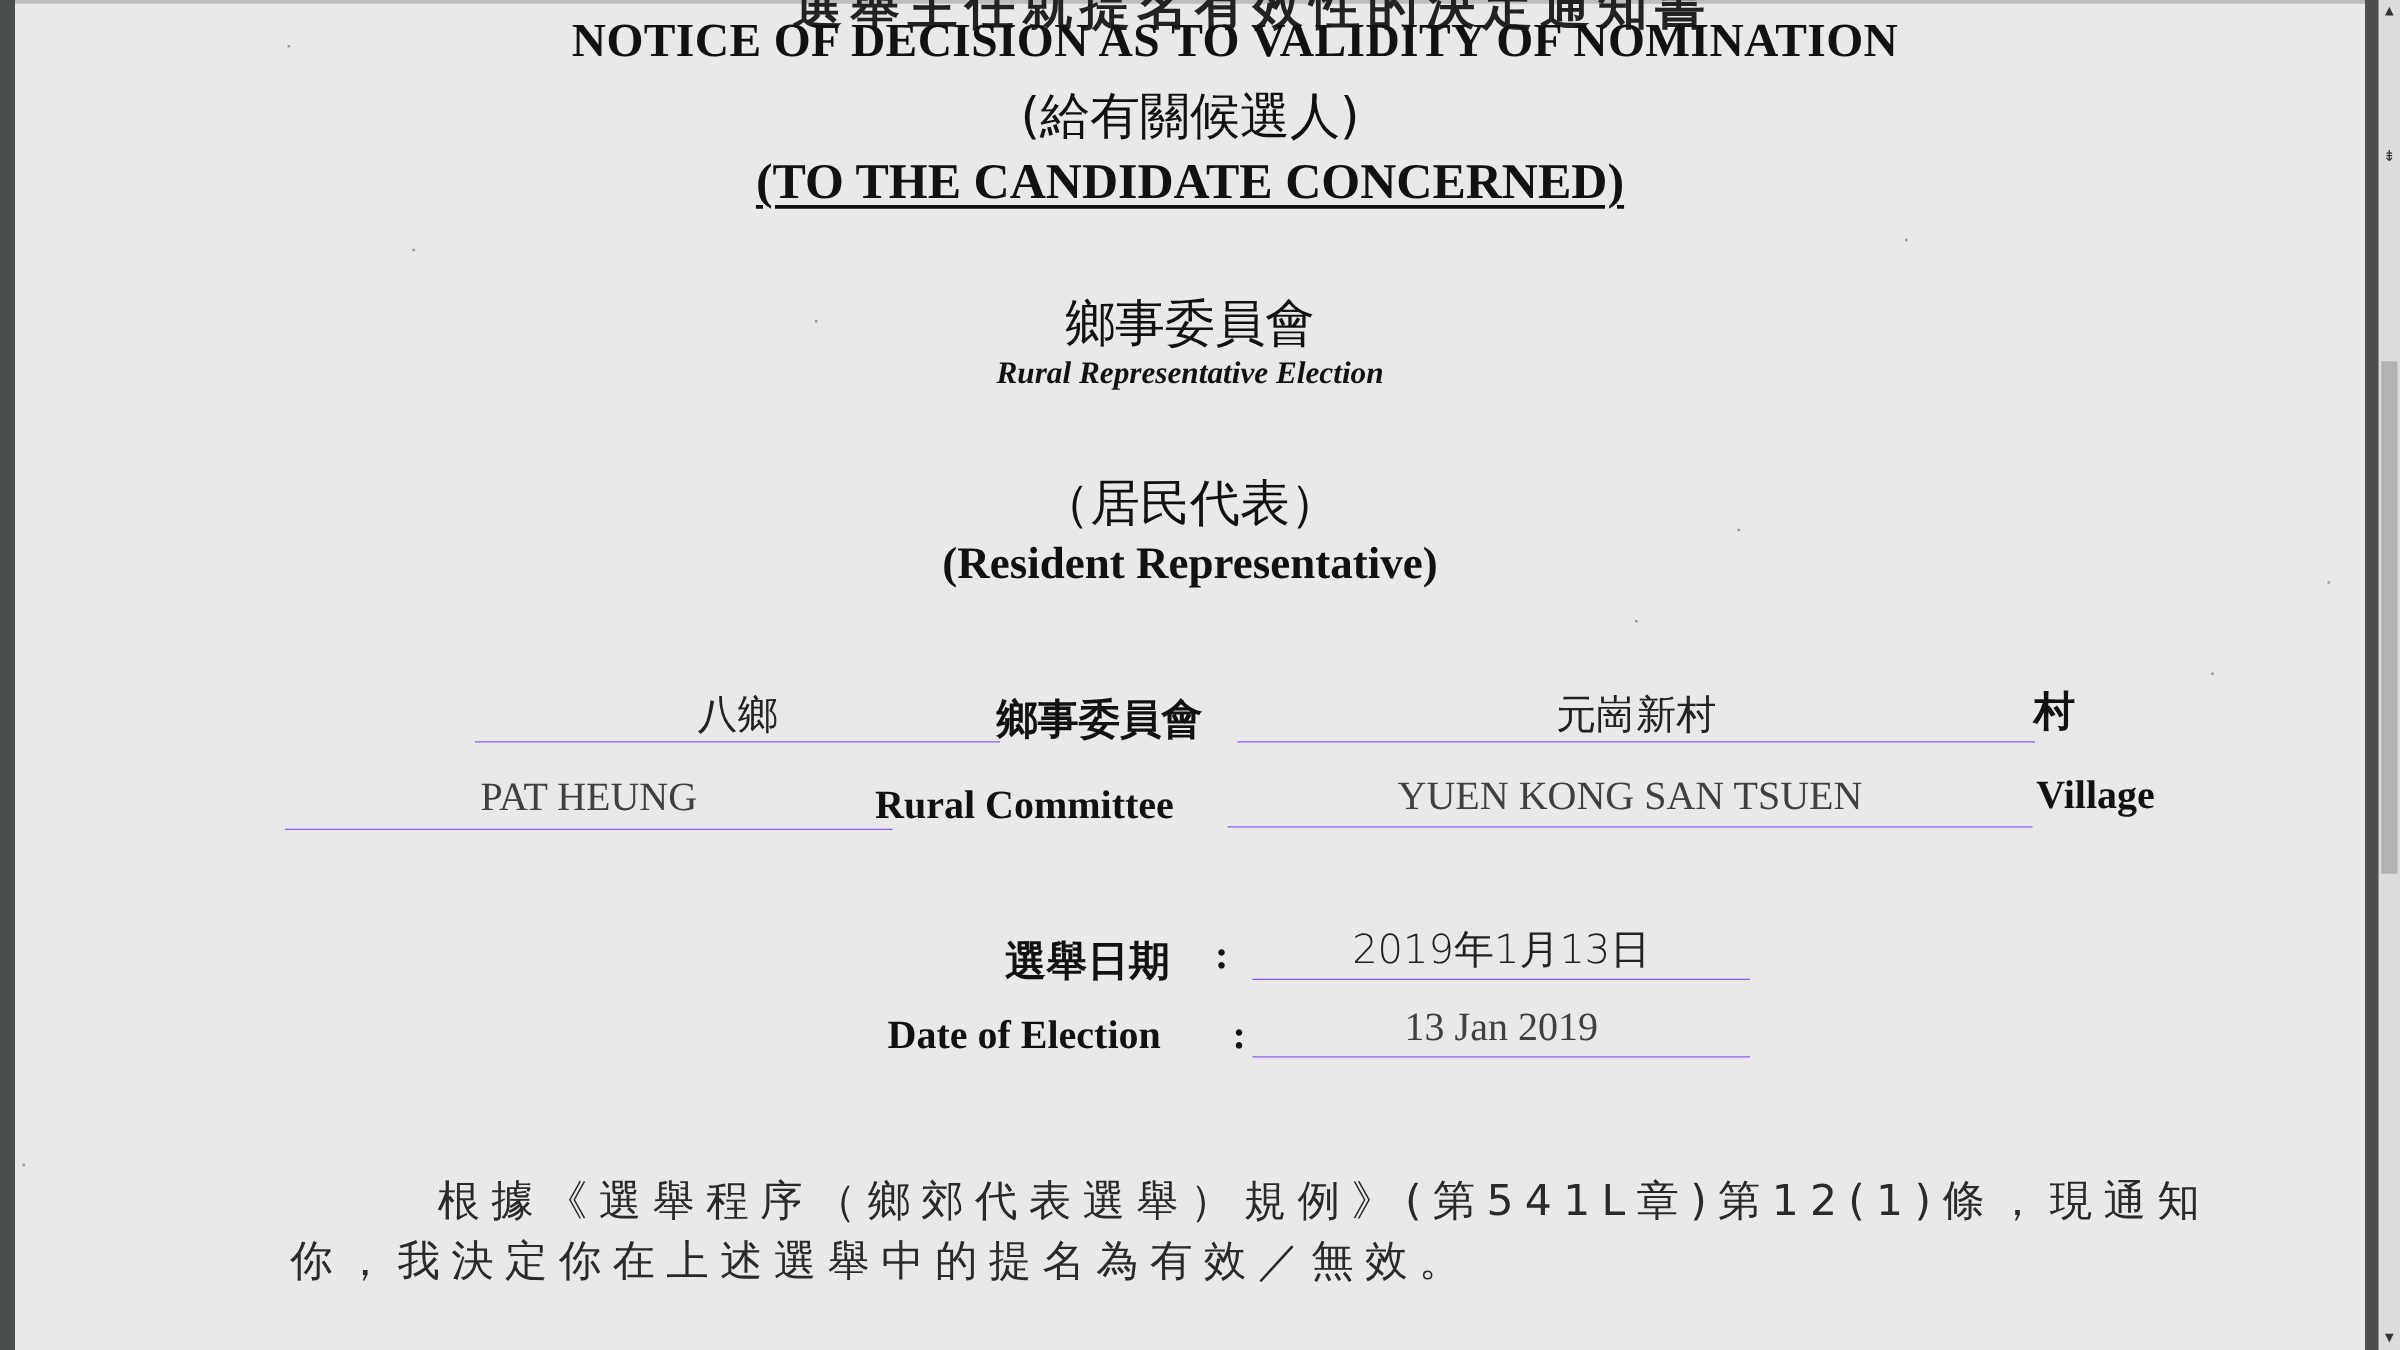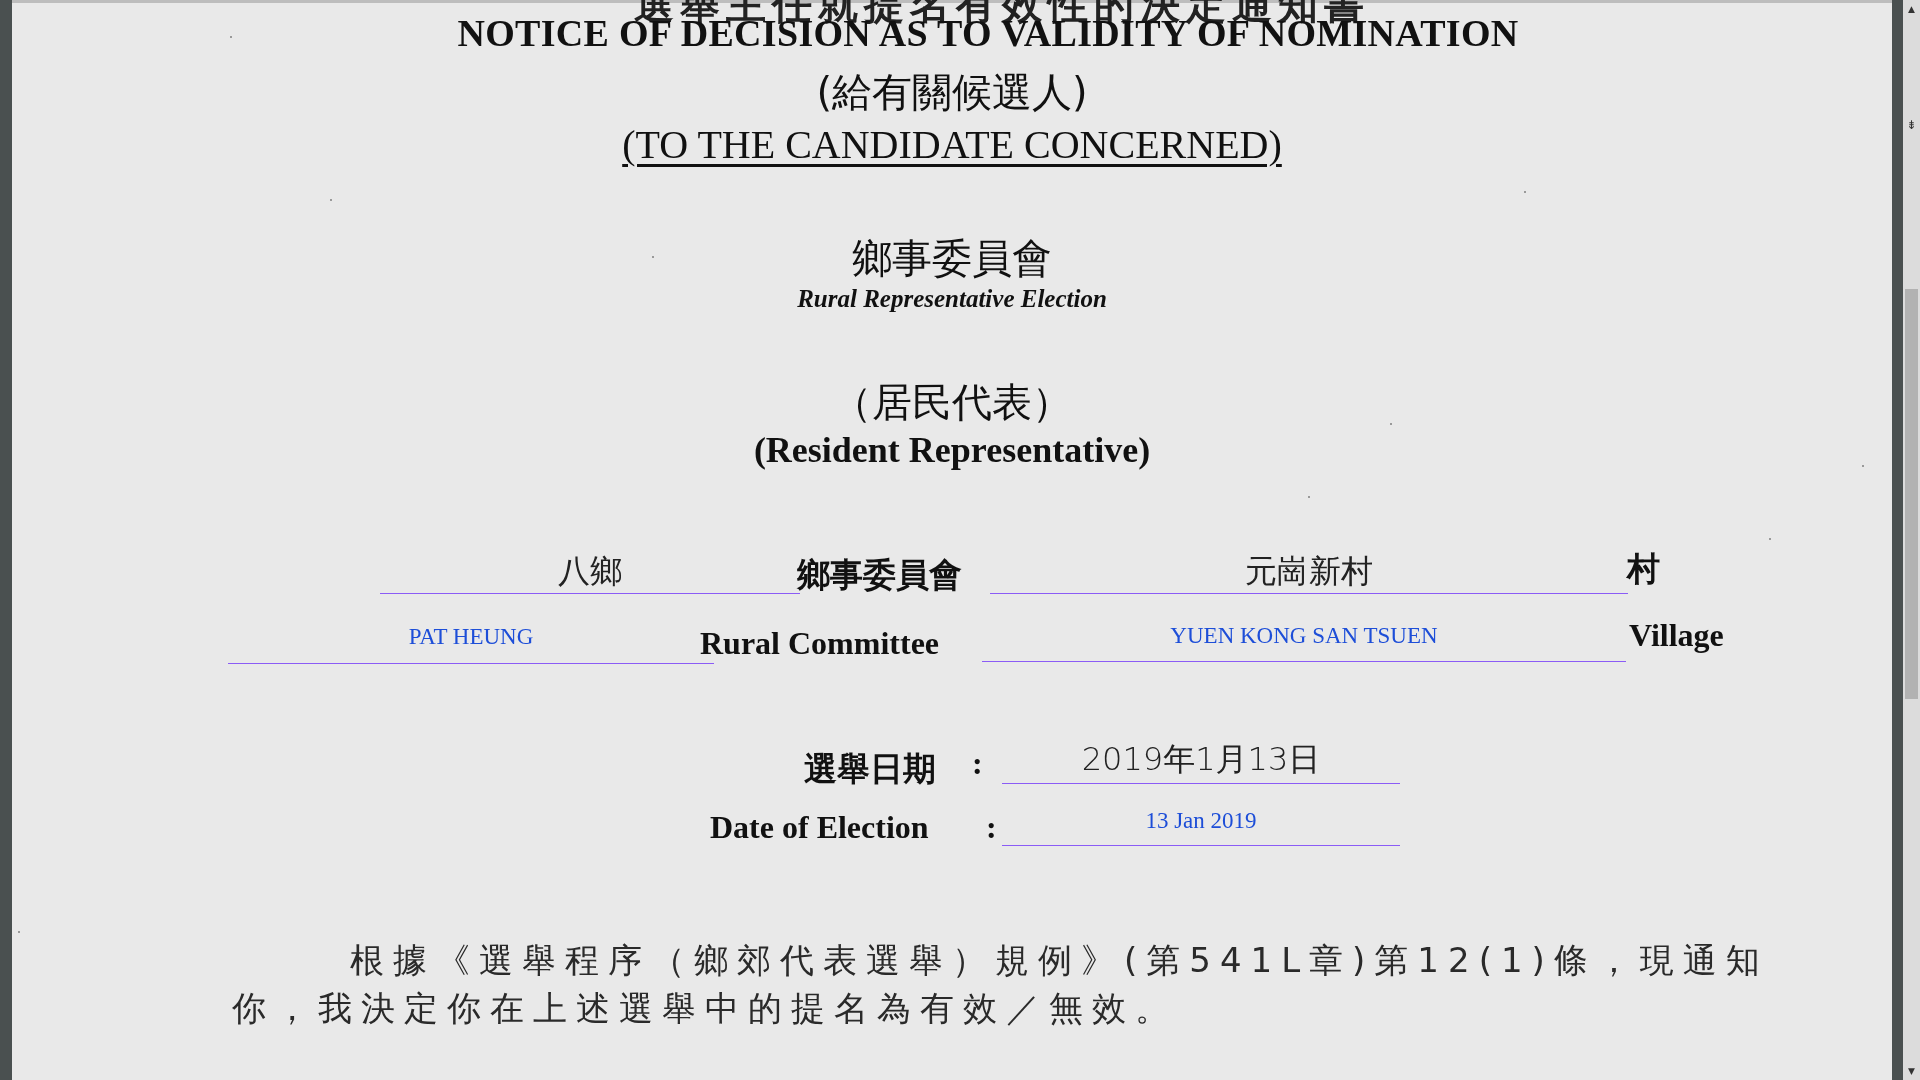--- a/index.html
+++ b/index.html
@@ -56,21 +56,21 @@
       white-space: nowrap;
     }
     .t-notice {
       top: 8px; font-size: 38px; font-weight: bold; letter-spacing: 0.3px; padding-left: 36px;
     }
     .t-candidate-zh {
       top: 62px; font-size: 40px;
       font-family: "DejaVu Sans", sans-serif;
     }
     .t-candidate-en {
-      top: 118px; font-size: 40px; font-weight: normal;
+      top: 118px; font-size: 40px; font-weight: bold;
     }
     .t-candidate-en span {
       text-decoration: underline; text-decoration-thickness: 3px;
       text-underline-offset: 6px;
     }
     .t-rural-zh {
       top: 228px; font-size: 40px;
       font-family: "DejaVu Sans", sans-serif;
     }
     .t-rural-en {
@@ -85,21 +85,21 @@
     }
     .field {
       position: absolute; text-align: center; white-space: nowrap;
       border-bottom: 1px solid #8b5cf6;
     }
     .label {
       position: absolute; white-space: nowrap;
     }
     .zh { font-family: "DejaVu Sans", sans-serif; }
     .f-zh { font-size: 32px; font-weight: 300; color: #222; }
-    .f-en { font-size: 23px; color: #1d4ed8; }
+    .f-en { font-size: 32px; color: #404040; }
     .lbl-bold { font-weight: bold; font-size: 32px; }
     .lbl-zh-bold { font-size: 33px; font-weight: bold; }
     .para {
       position: absolute; left: 220px; width: 1520px;
       font-family: "DejaVu Sans", sans-serif; font-size: 34px;
       letter-spacing: 9px; color: #2a2a2a; white-space: nowrap;
     }
     .speck {
       position: absolute; width: 2px; height: 2px; background: #9a9a9a;
     }

